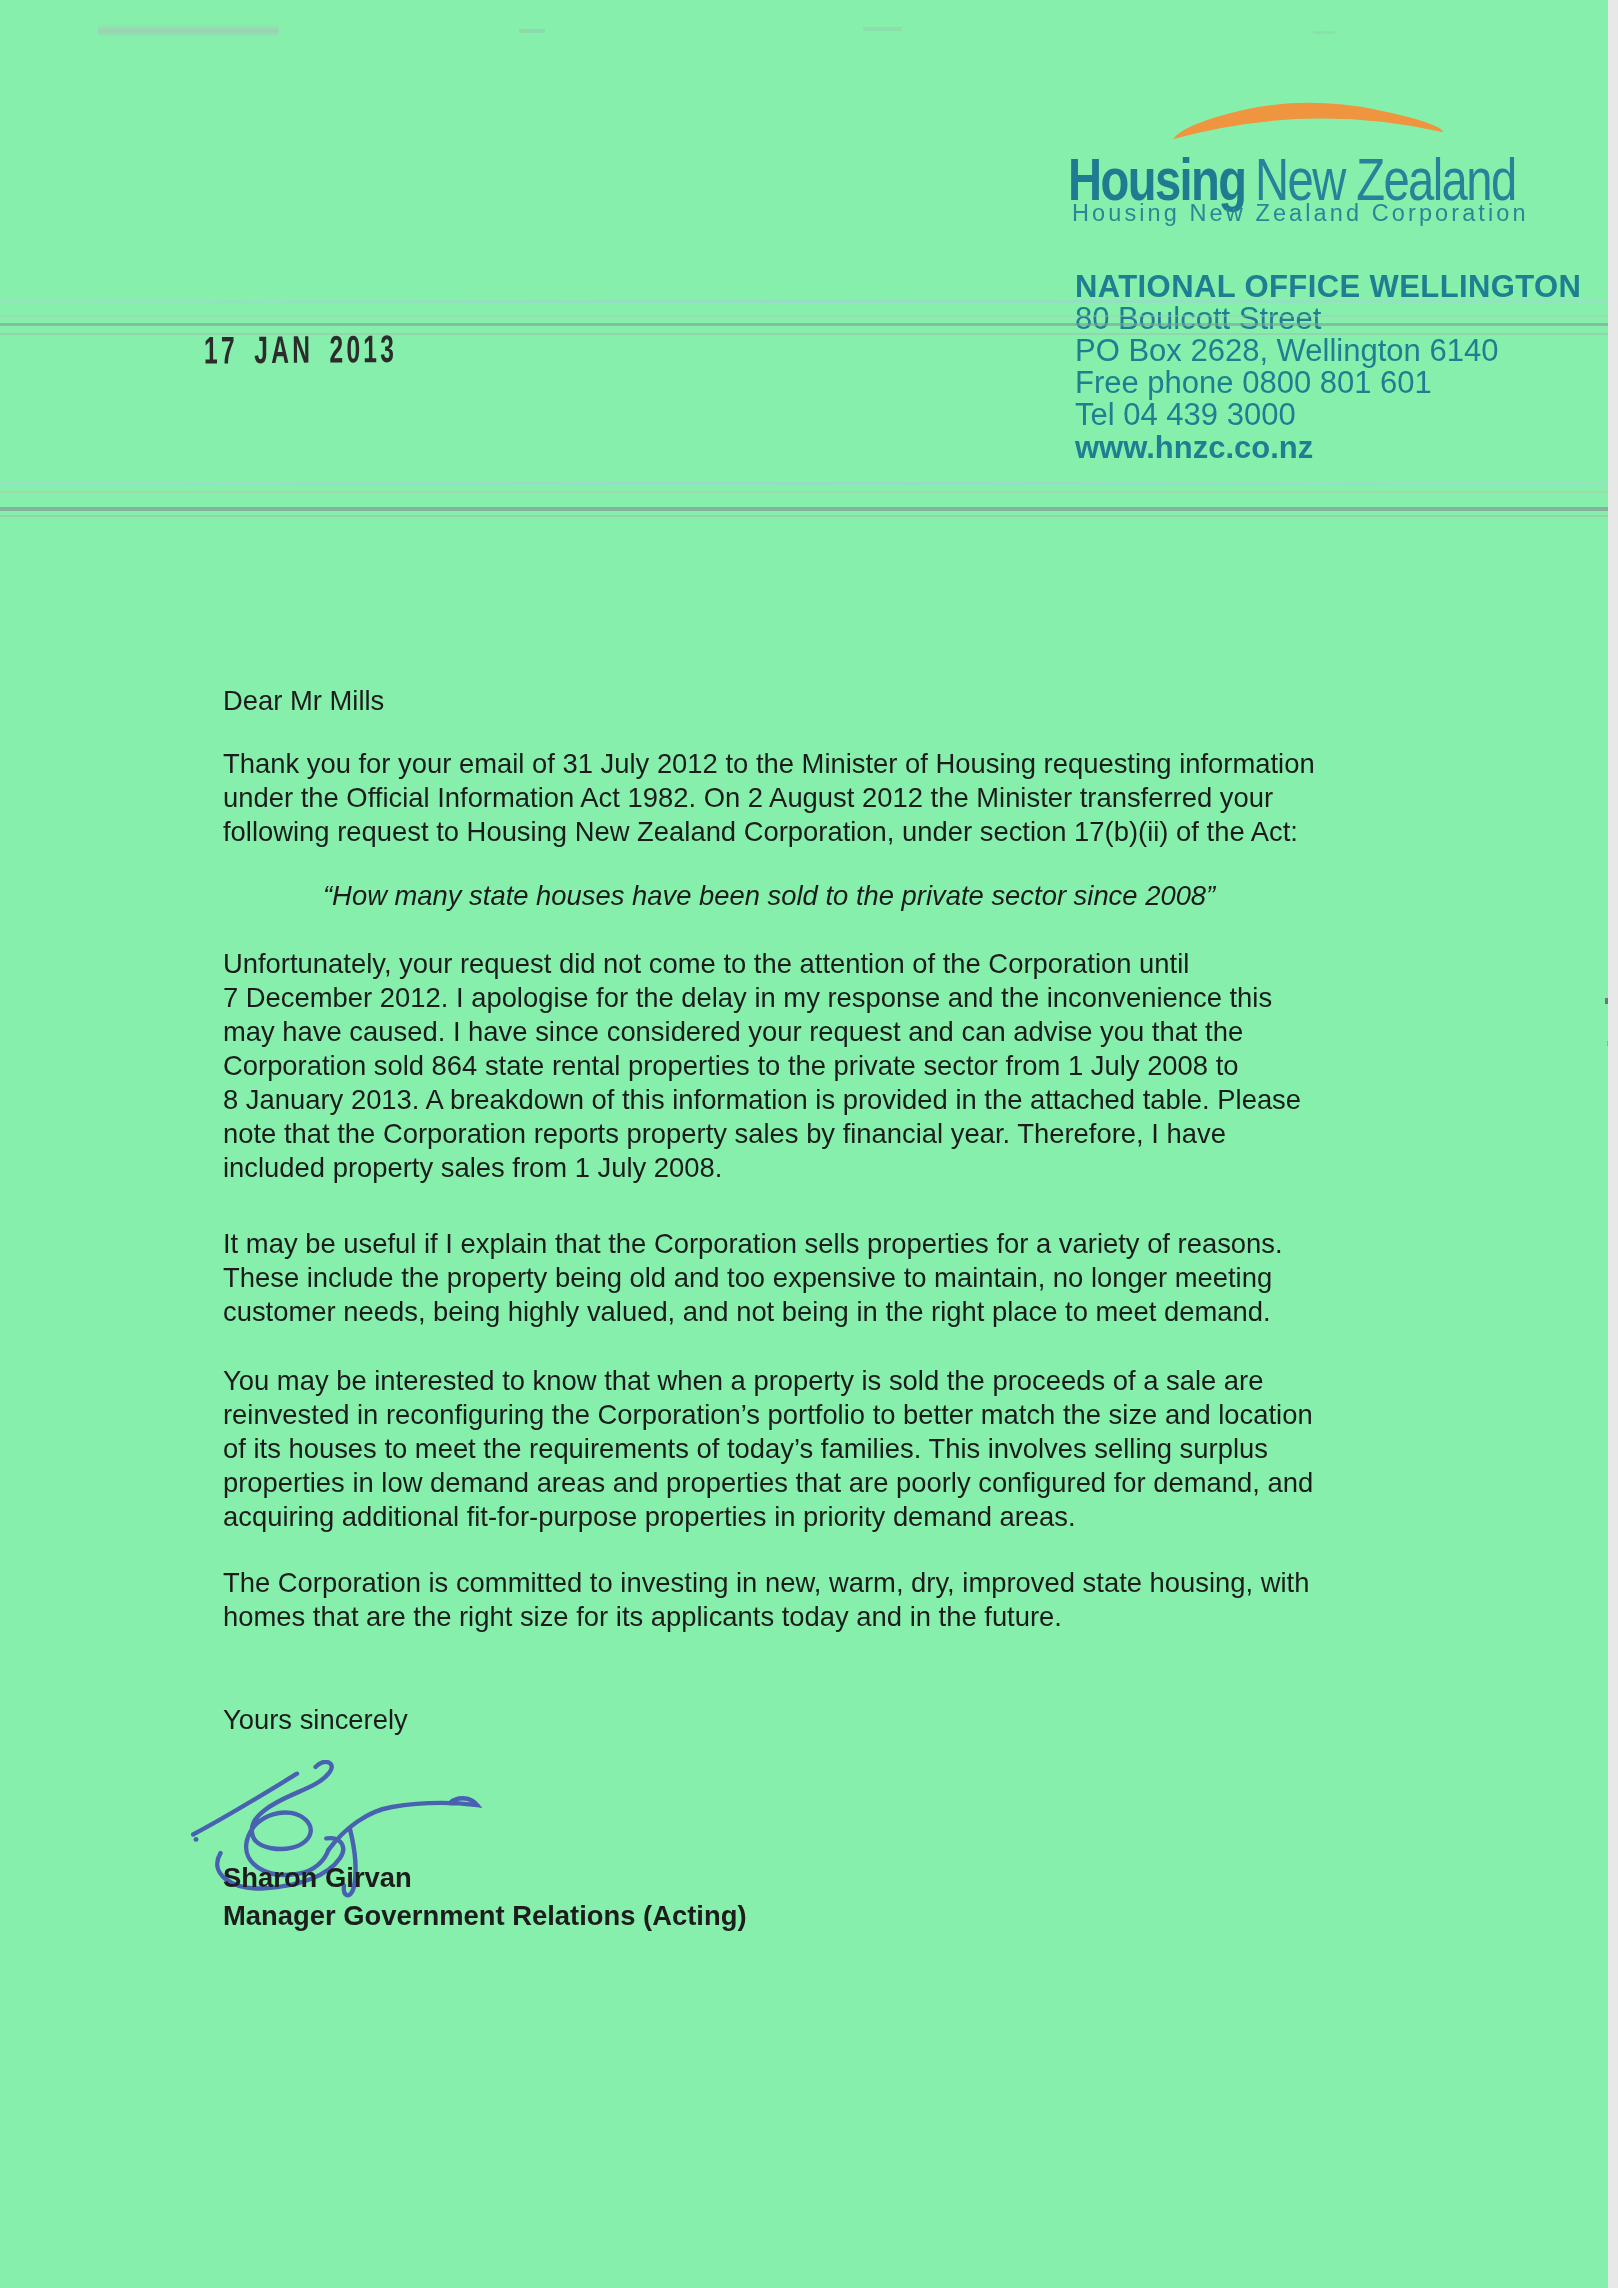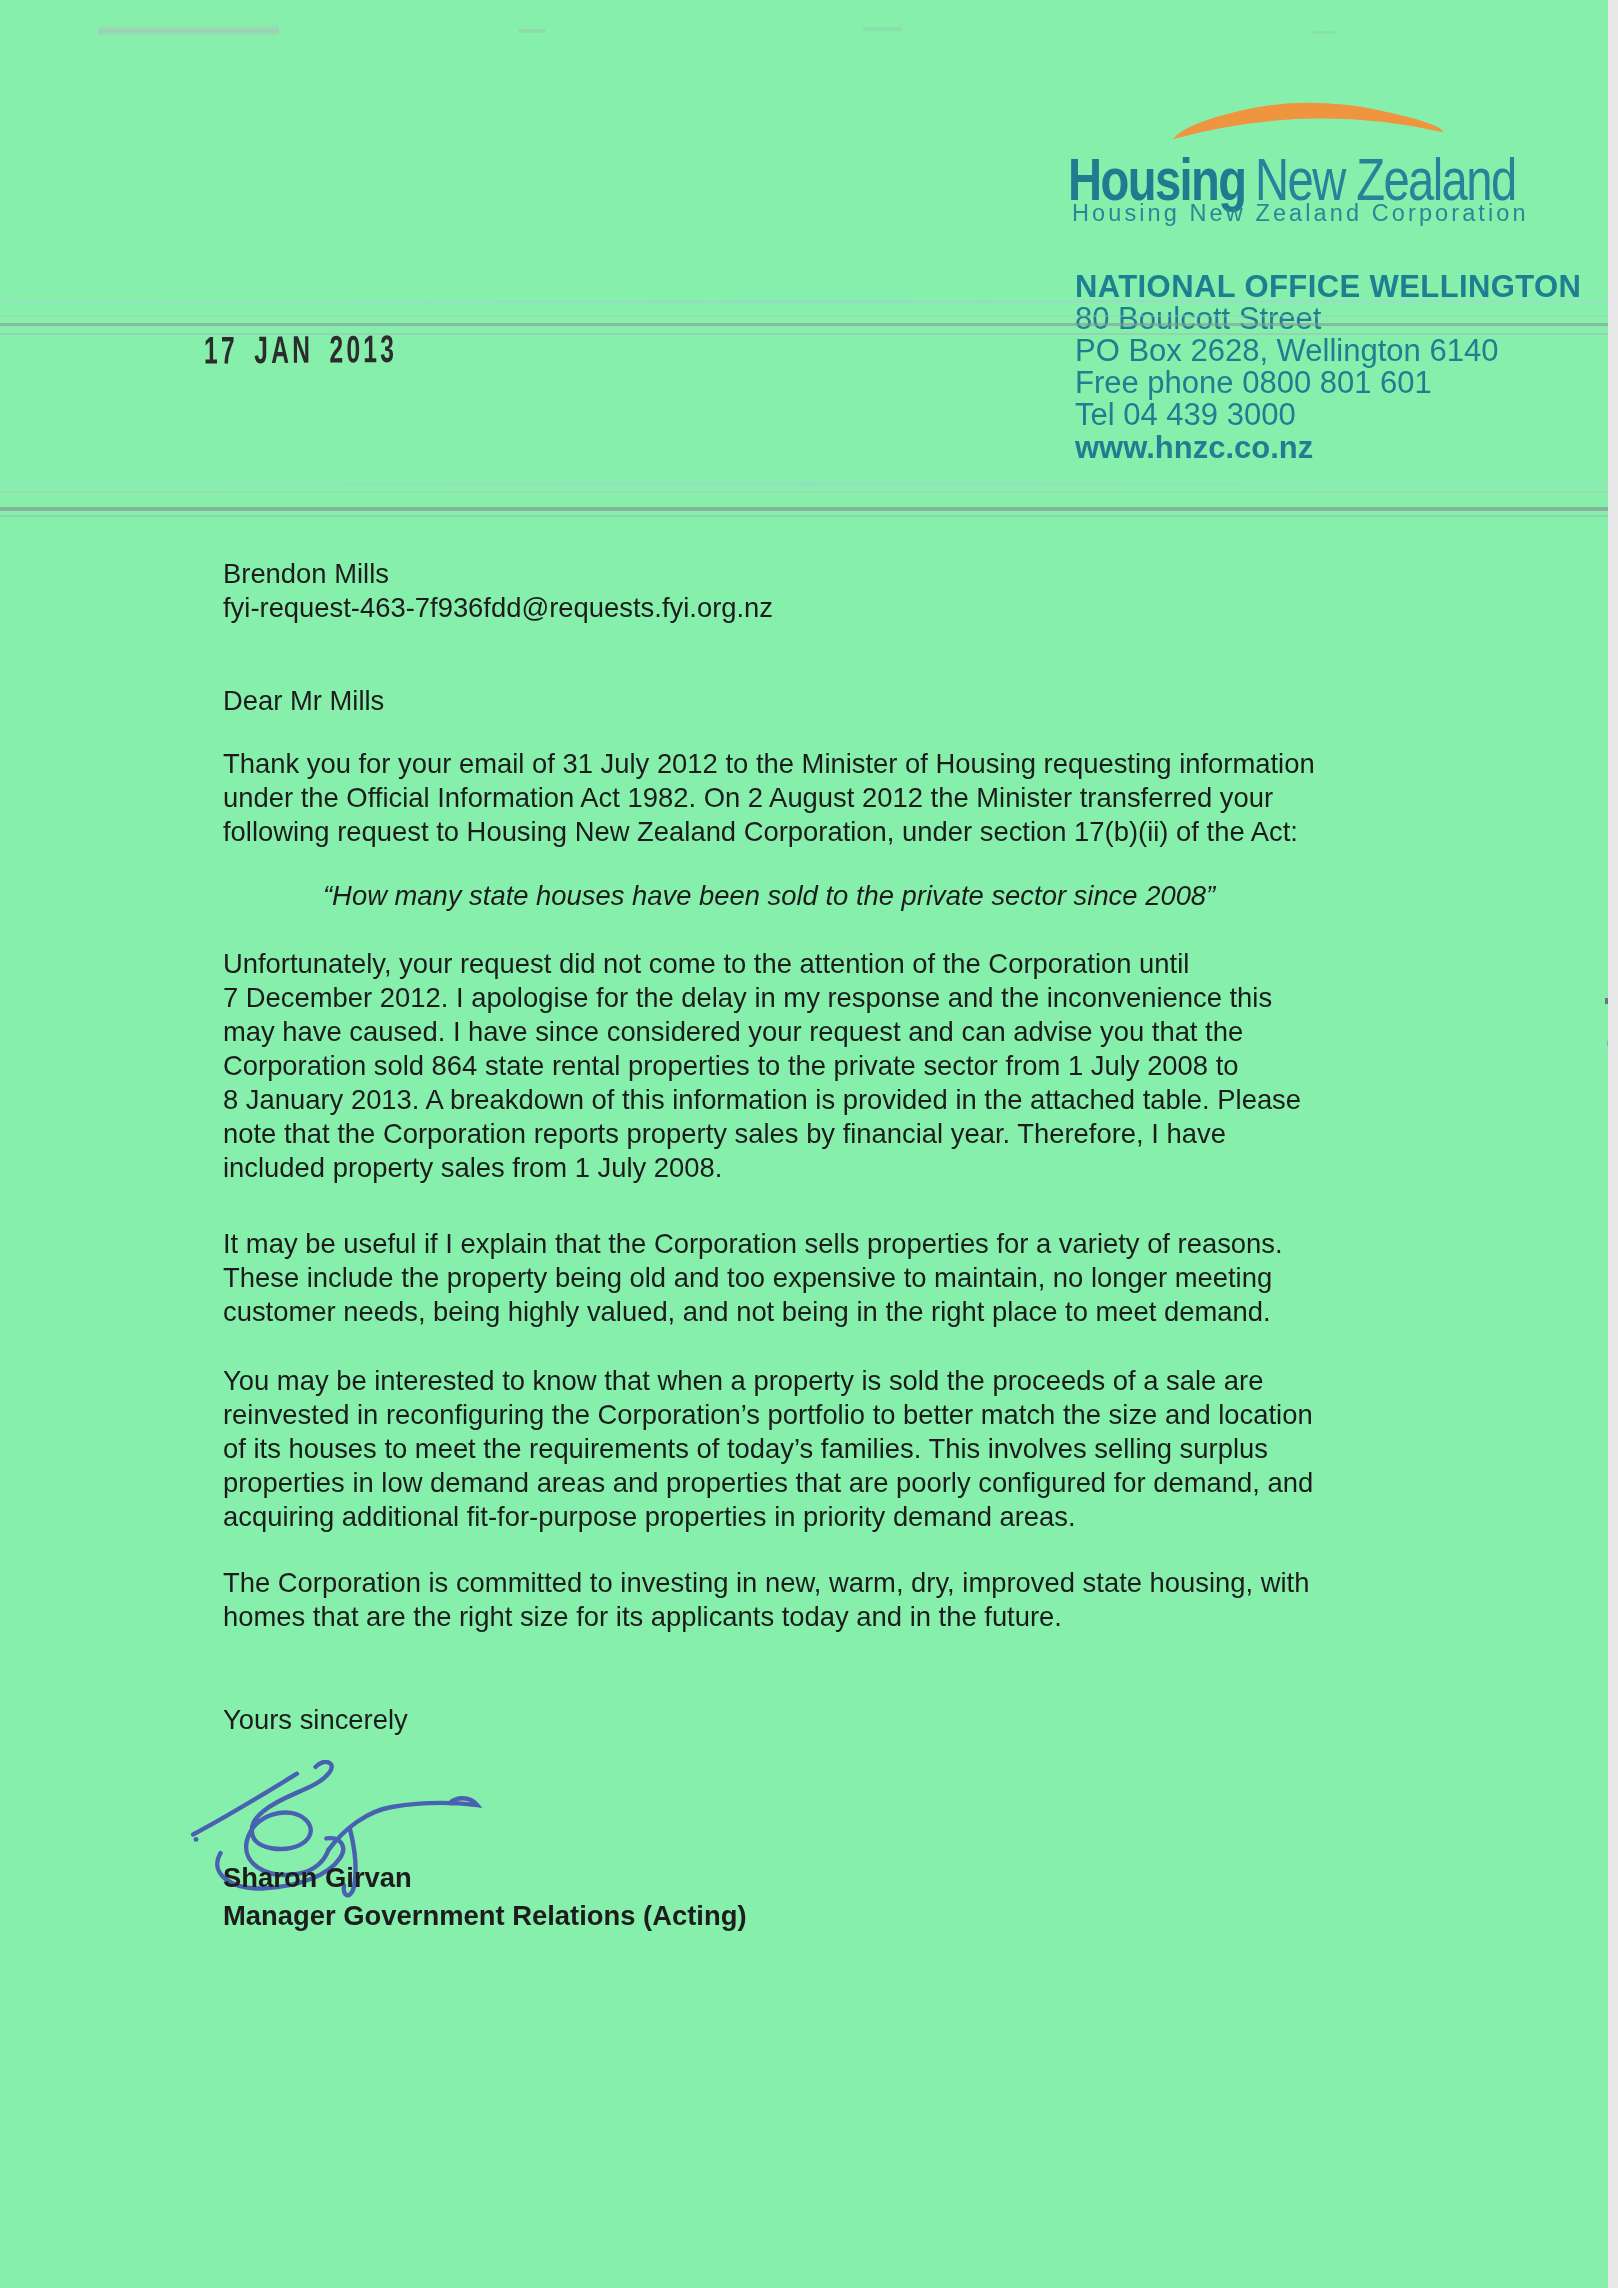--- a/index.html
+++ b/index.html
@@ -100,24 +100,20 @@
   <div class="abs scanline sl-e"></div>
   <div class="abs scanline sl-f"></div>
   <div class="abs scanline sl-g"></div>
   <div class="abs scanline sl-h"></div>
   <div class="abs edge-line"></div>
   <div class="abs speck" style="left:1605px;top:998px;width:6.9px;height:5.9px;background:#6b7476;"></div>
   <div class="abs speck" style="left:1607px;top:1041px;width:4.9px;height:4.9px;background:#8d9698;opacity:.7"></div>
 
   <div class="abs stamp">17 JAN 2013</div>
 
-  <div class="abs block body-text" style="top:557px;">
-    <div>Brendon Mills</div>
-    <div>fyi-request-463-7f936fdd@requests.fyi.org.nz</div>
-  </div>
 
   <div class="abs block body-text" style="top:684px;">Dear Mr Mills</div>
 
   <div class="abs block body-text" style="top:747px;">
       <div>Thank you for your email of 31 July 2012 to the Minister of Housing requesting information</div>
       <div>under the Official Information Act 1982. On 2 August 2012 the Minister transferred your</div>
       <div>following request to Housing New Zealand Corporation, under section 17(b)(ii) of the Act:</div>
     </div>
   <div class="abs quote">“How many state houses have been sold to the private sector since 2008”</div>
   <div class="abs block body-text" style="top:947px;">

